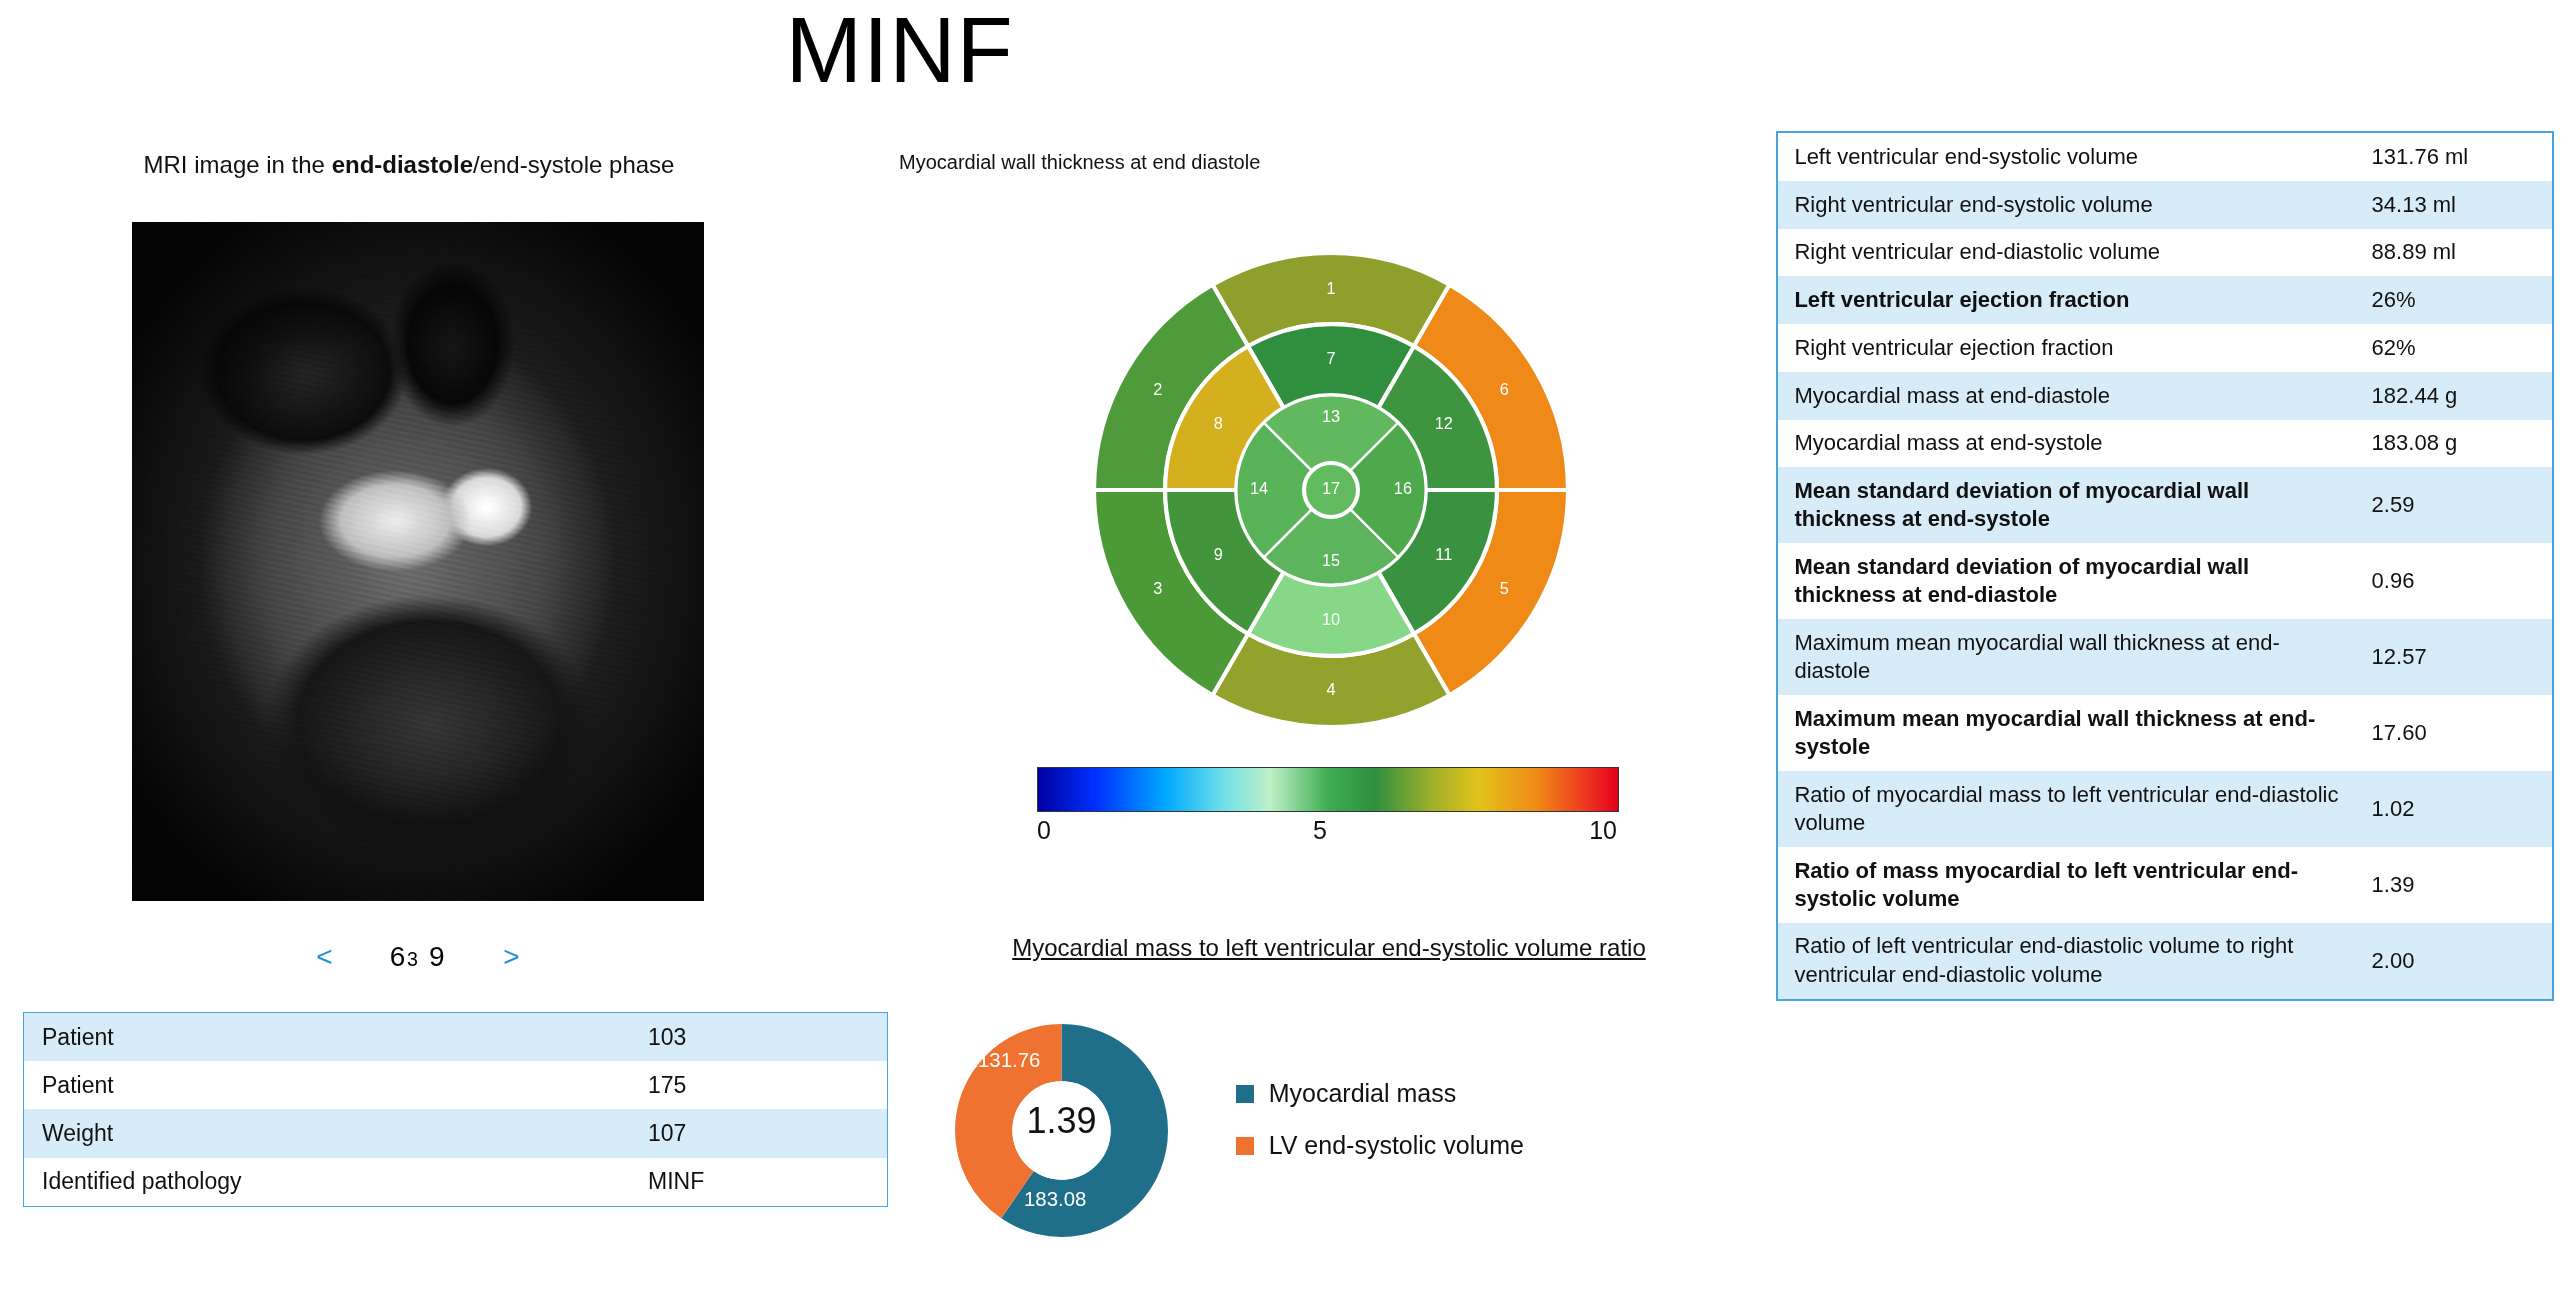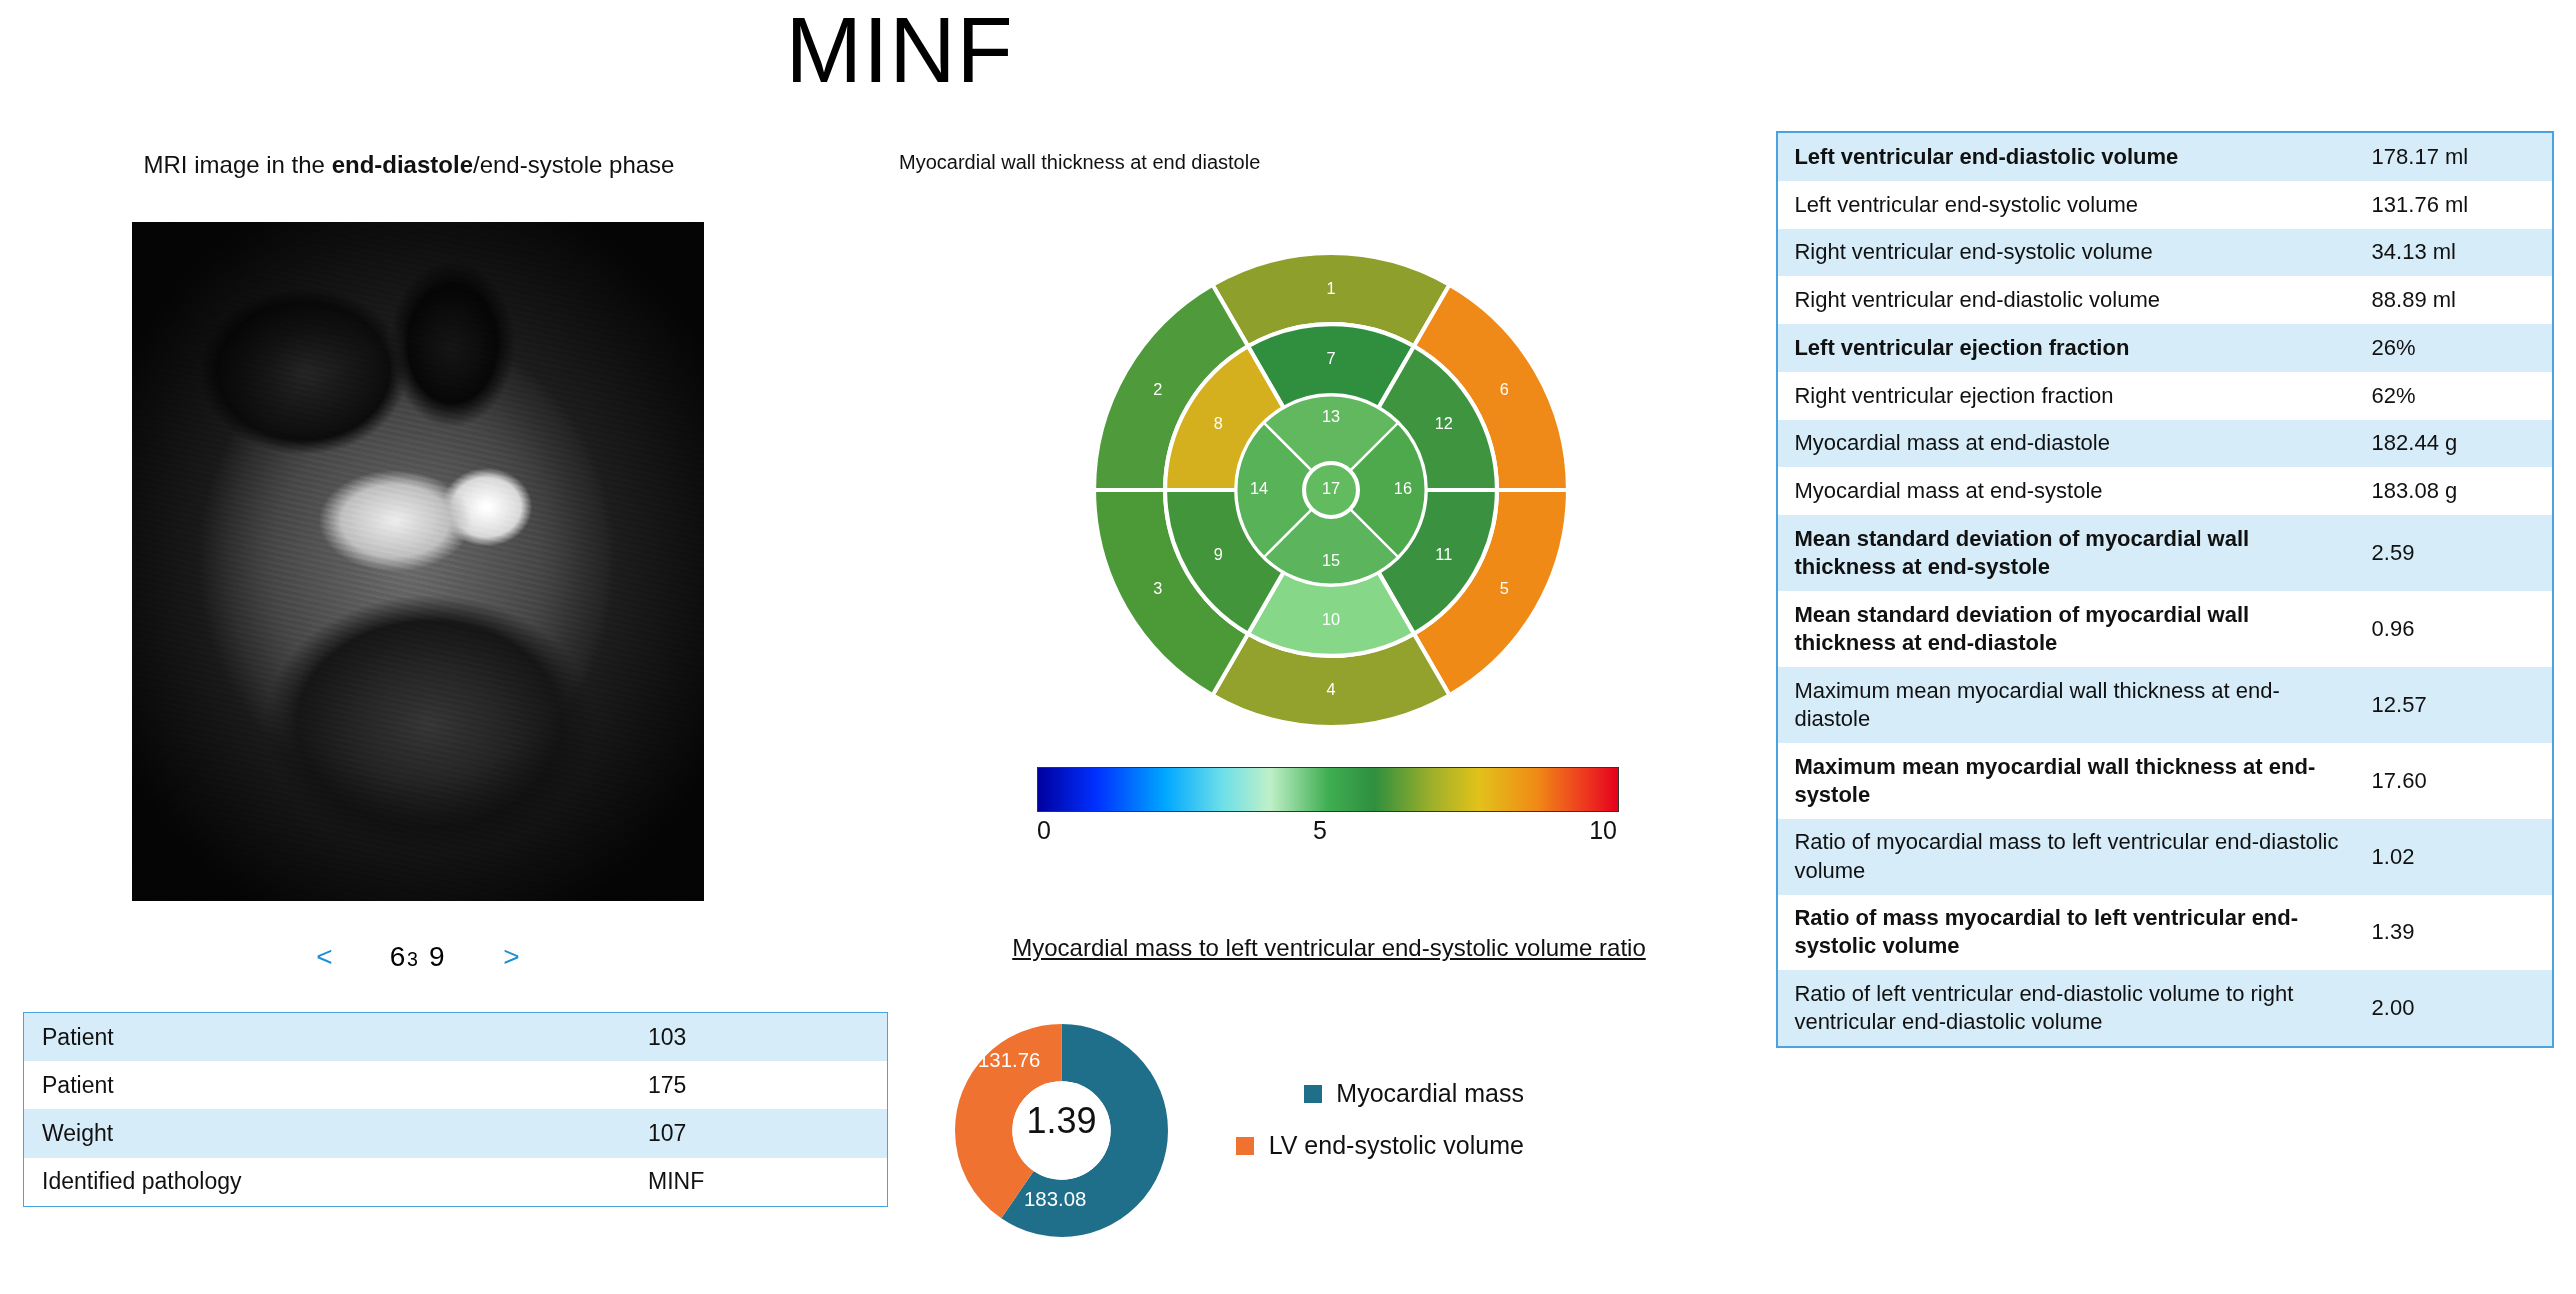--- a/index.html
+++ b/index.html
@@ -213,21 +213,20 @@
     top: 1079px;
     left: 1236px;
     font-size: 25px;
     color: #111;
   }
   .legend-row {
     display: flex;
     align-items: center;
     gap: 14.7px;
     margin-bottom: 23px;
-    justify-content: flex-end;
   }
   .legend-swatch {
     width: 18px;
     height: 18px;
     display: inline-block;
   }
 
   
   .metrics-table {
     position: absolute;
@@ -370,24 +369,20 @@
       <span>Myocardial mass</span>
     </div>
     <div class="legend-row">
       <span class="legend-swatch" style="background:#ef7230"></span>
       <span>LV end-systolic volume</span>
     </div>
   </div>
 
   <table class="metrics-table">
     <tbody>
-      <tr class="hi">
-        <td class="bold">Left ventricular end-diastolic volume</td>
-        <td class="val">178.17 ml</td>
-      </tr>
       <tr class="lo">
         <td>Left ventricular end-systolic volume</td>
         <td class="val">131.76 ml</td>
       </tr>
       <tr class="hi">
         <td>Right ventricular end-systolic volume</td>
         <td class="val">34.13 ml</td>
       </tr>
       <tr class="lo">
         <td>Right ventricular end-diastolic volume</td>

